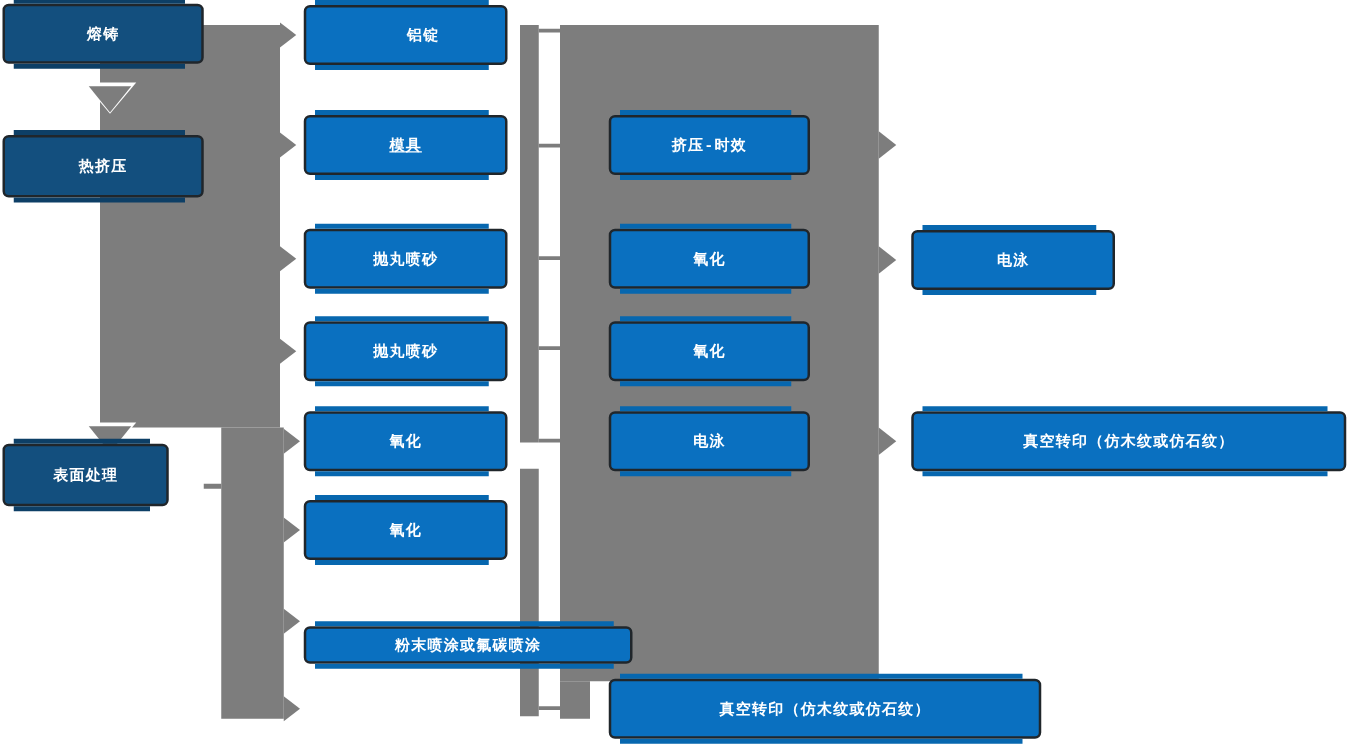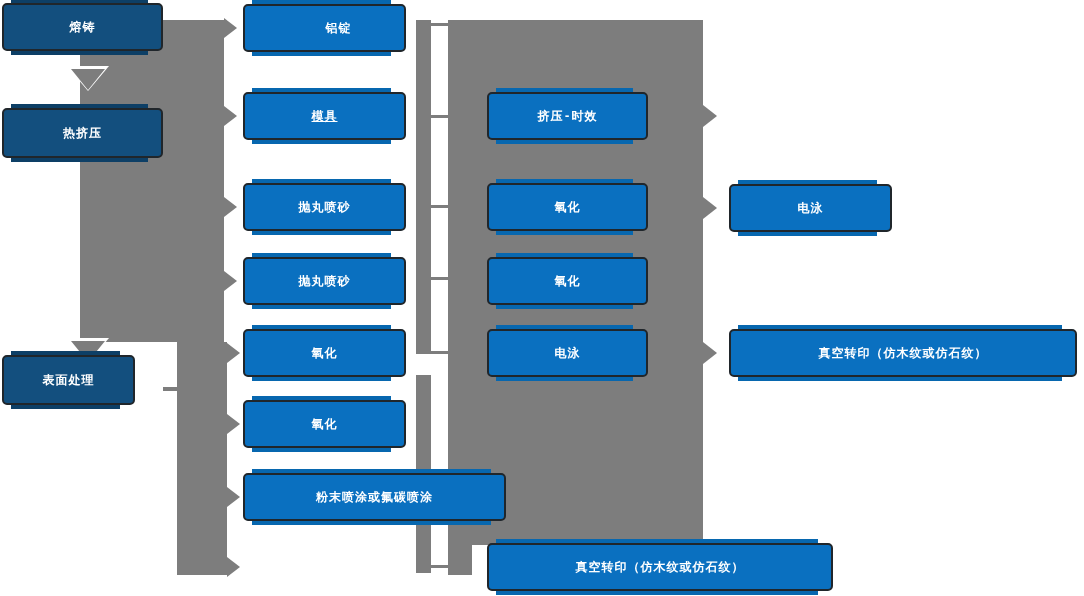--- a/index.html
+++ b/index.html
@@ -109,21 +109,21 @@
 
 <div class="node dark" style="left: 2px; top: 3px; width: 161px; height: 48px;">熔铸</div>
     <div class="node dark" style="left: 2px; top: 92px; width: 161px; height: 50px; margin-top: 16px;">热挤压</div>
     <div class="node dark" style="left: 2px; top: 355px; width: 133px; height: 50px;">表面处理</div>
     <div class="node blue" style="left: 243px; top: 4px; width: 163px; height: 48px; padding-left: 28px;">铝锭</div>
     <div class="node blue" style="left: 243px; top: 92px; width: 163px; height: 48px; text-decoration: underline;">模具</div>
     <div class="node blue" style="left: 243px; top: 183px; width: 163px; height: 48px;">抛丸喷砂</div>
     <div class="node blue" style="left: 243px; top: 257px; width: 163px; height: 48px;">抛丸喷砂</div>
     <div class="node blue" style="left: 243px; top: 329px; width: 163px; height: 48px;">氧化</div>
     <div class="node blue" style="left: 243px; top: 400px; width: 163px; height: 48px;">氧化</div>
-    <div class="node blue" style="left: 243px; top: 473px; width: 263px; height: 48px;">粉末喷涂或氟碳喷涂</div>
+    <div class="node blue" style="left: 243px; top: 501px; width: 263px; height: 30px;">粉末喷涂或氟碳喷涂</div>
     <div class="node blue" style="left: 487px; top: 92px; width: 161px; height: 48px; font-family: Liberation Mono, monospace;">挤压-时效</div>
     <div class="node blue" style="left: 487px; top: 183px; width: 161px; height: 48px;">氧化</div>
     <div class="node blue" style="left: 487px; top: 257px; width: 161px; height: 48px;">氧化</div>
     <div class="node blue" style="left: 487px; top: 329px; width: 161px; height: 48px;">电泳</div>
     <div class="node blue" style="left: 487px; top: 543px; width: 346px; height: 48px;">真空转印（仿木纹或仿石纹）</div>
     <div class="node blue" style="left: 729px; top: 184px; width: 163px; height: 48px;">电泳</div>
     <div class="node blue" style="left: 729px; top: 329px; width: 348px; height: 48px;">真空转印（仿木纹或仿石纹）</div>
   </div>
 
 </body></html>

